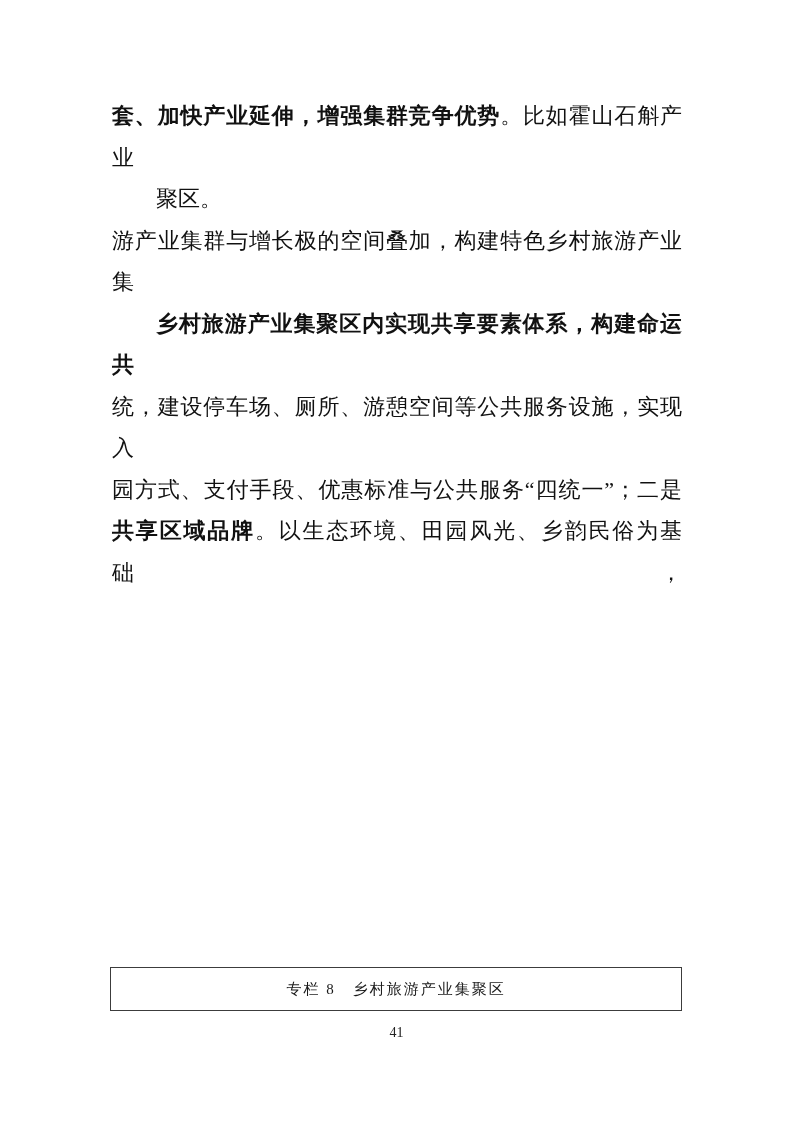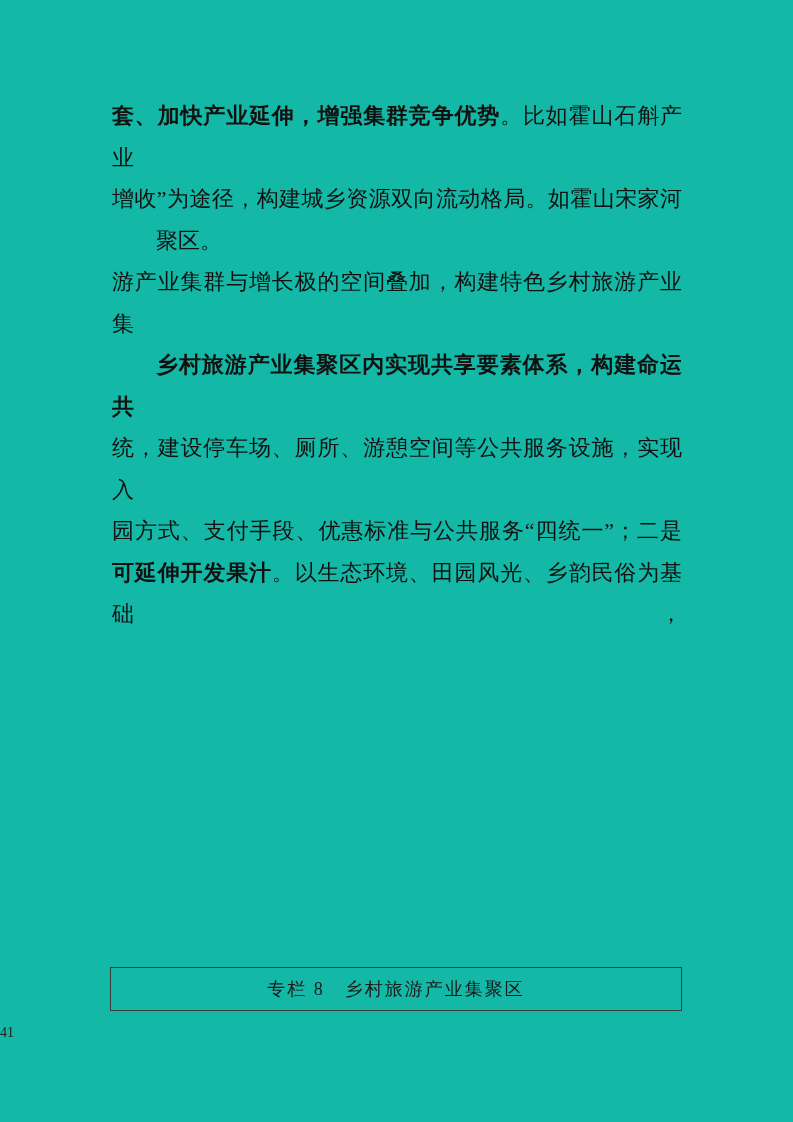--- a/index.html
+++ b/index.html
@@ -5,21 +5,21 @@
   html, body {
     margin: 0;
     padding: 0;
     background: #e8e8e8;
   }
   .page {
     position: relative;
     width: 793px;
     height: 1122px;
     margin: 0 auto;
-    background: #14b8a6;
+    background: #ffffff;
     font-family: "Liberation Serif", "DejaVu Serif", serif;
     color: #111111;
     overflow: hidden;
   }
   .text-block {
     position: absolute;
     left: 112px;
     top: 95px;
     width: 570px;
     font-size: 22px;
@@ -44,53 +44,53 @@
     position: absolute;
     left: 110px;
     top: 967px;
     width: 572px;
     height: 44px;
     border: 1.5px solid #3c3c3c;
     box-sizing: border-box;
     display: flex;
     align-items: center;
     justify-content: center;
-    font-size: 18px;
+    font-size: 15px;
     letter-spacing: 2px;
     color: #1a1a1a;
   }
   .page-number {
     position: absolute;
     left: 0;
     top: 1025px;
     width: 100%;
+    text-align: center;
     font-size: 14px;
     color: #222222;
   }
 </style>
 </head>
 <body>
 
 <div class="page">
 
   <div class="text-block">
 
   <div class="para">
         <div class="line"><span class="seg-bold">套、加快产业延伸，增强集群竞争优势</span><span class="seg-regular">。比如霍山石斛产业</span></div>
-        <div class="line"><span class="seg-regular">增收”为途径，构建城乡资源双向流动格局。如霍山宋家河</span></div>
       </div>
       <div class="para indent">
         <div class="line last"><span class="seg-regular">聚区。</span></div>
         <div class="line"><span class="seg-regular">游产业集群与增长极的空间叠加，构建特色乡村旅游产业集</span></div>
       </div>
       <div class="para indent">
         <div class="line"><span class="seg-bold">乡村旅游产业集聚区内实现共享要素体系，构建命运共</span></div>
         <div class="line"><span class="seg-regular">统，建设停车场、厕所、游憩空间等公共服务设施，实现入</span></div>
         <div class="line"><span class="seg-regular">园方式、支付手段、优惠标准与公共服务“四统一”；二是</span></div>
-        <div class="line"><span class="seg-bold">可延伸开发果汁</span><span class="seg-regular">。以生态环境、田园风光、乡韵民俗为基础，</span></div>
+        <div class="line"><span class="seg-bold">共享区域品牌</span><span class="seg-regular">。以生态环境、田园风光、乡韵民俗为基础，</span></div>
       </div>
     </div>
 
   <div class="callout-box">
     <span>专栏 8　乡村旅游产业集聚区</span>
   </div>
 
   <div class="page-number">41</div>
 
 </div>

